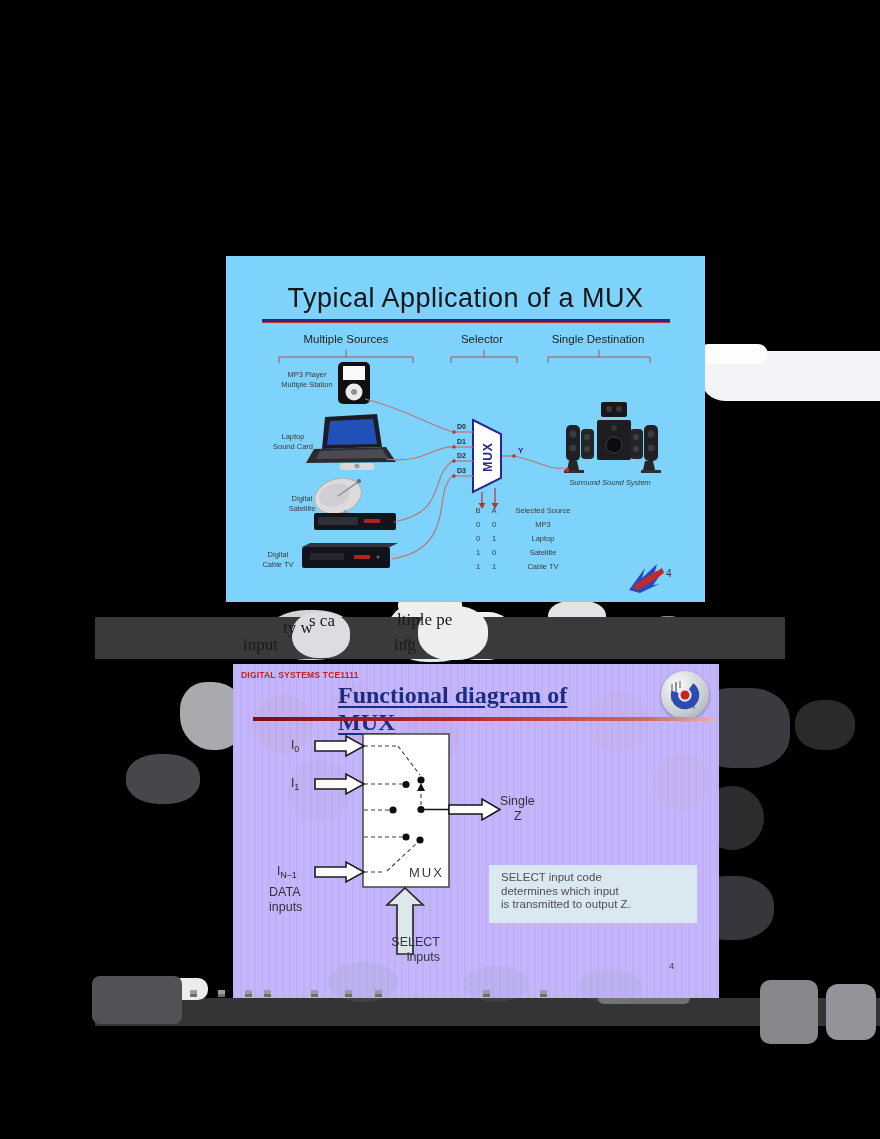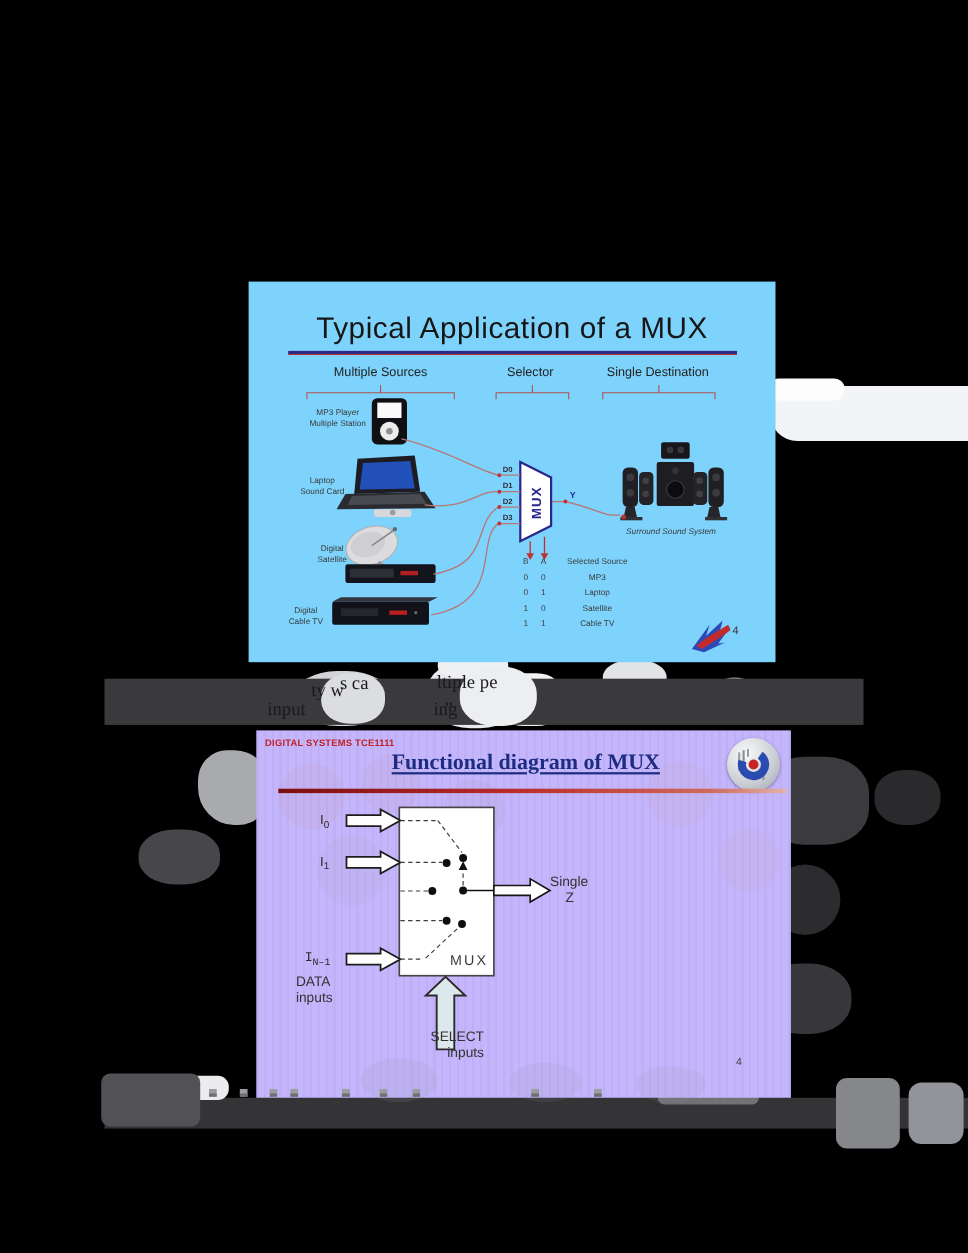--- a/index.html
+++ b/index.html
@@ -19,22 +19,22 @@
   .tb{width:16px;} .ta{width:16px;} .ts{width:82px;}
   #s1-page{font-size:10px;color:#333;}
   
   #midband{left:95px;top:617px;width:690px;height:42px;background:#3a3a3d;}
   .frag{position:absolute;font-family:"Liberation Serif",serif;font-size:17px;color:#1a1a1c;white-space:nowrap;}
   
   #slide2{left:202px;top:664px;width:486px;height:334px;background:#c4b5fd;margin-left:31px;}
   #s2-stripes{left:0;top:0;right:0;bottom:0;
     background:repeating-linear-gradient(90deg,rgba(80,80,95,0.05) 0 2px,rgba(0,0,0,0) 2px 7px);}
   #s2-course{left:8px;top:6px;font-size:8.5px;font-weight:bold;color:#c32222;letter-spacing:.2px;}
-  #s2-title{left:105px;top:18px;width:280px;text-align:center;
-    font-family:"Liberation Serif",serif;font-weight:bold;font-size:20px;color:#1c2c80;
+  #s2-title{left:105px;top:18px;width:280px;text-align:left;
+    font-family:"Liberation Serif",serif;font-weight:bold;font-size:24px;color:#1c2c80;
     text-decoration:underline;text-underline-offset:3px;}
   #s2-redline{left:20px;top:53px;width:462px;height:4px;
     background:linear-gradient(90deg,#7c0e0e,#b92a2a 45%,#cf6a5e 85%,#e3b3a9);}
   #s2-logo{left:428px;top:7px;width:48px;height:48px;border-radius:50%;
     background:radial-gradient(circle at 35% 30%,#fafafa,#c9cdd3 60%,#9aa0a8);
     box-shadow:0 1px 3px rgba(0,0,0,.4);}
   .io-label{position:absolute;font-size:12px;color:#2b2b2b;}
   .io-label sub{font-size:9px;}
   .s2-text{position:absolute;font-size:12.5px;color:#333;line-height:15px;}
   #s2-note{left:256px;top:201px;width:208px;height:58px;background:#d9e8f1;box-sizing:border-box;
@@ -310,39 +310,44 @@
     </g>
 
     <line x1="191.5" y1="145.5" x2="216" y2="145.5" stroke="#111" stroke-width="1.5"></line>
     <path d="M216,141 H249 V135 L267,145.5 L249,156 V150 H216 Z" fill="#fdfdfe" stroke="#141414" stroke-width="1.5"></path>
 
     <path d="M164,290 V241 H154 L172,224 L190,241 H180 V290 Z" fill="#dde8ed" stroke="#2a2a2a" stroke-width="1.7"></path>
   </svg>
 
   <span class="io-label" style="left:58px;top:74px;"><span>I</span><sub>0</sub></span>
   <span class="io-label" style="left:58px;top:112px;"><span>I</span><sub>1</sub></span>
-  <span class="io-label" style="left:44px;top:200px;font-family:Liberation Mono, monospace;"><span>I</span><sub>N–1</sub></span>
+  <span class="io-label" style="left:44px;top:200px;"><span>I</span><sub>N–1</sub></span>
 
   <div class="s2-text" style="left:36px;top:221px;width:62px;text-align:left;">
     <div>DATA</div>
     <div>inputs</div>
   </div>
 
   <div class="s2-text" style="left:267px;top:130px;">
     <div>Single</div>
     <div style="margin-left:14px;">Z</div>
   </div>
 
   <div class="s2-text" style="left:139px;top:271px;width:68px;text-align:right;">
     <div>SELECT</div>
     <div>inputs</div>
   </div>
 
   <span id="s2-mux" class="abs">MUX</span>
 
+  <div id="s2-note" class="abs">
+    <div>SELECT input code</div>
+    <div>determines which input</div>
+    <div>is transmitted to output Z.</div>
+  </div>
 
   <span id="s2-page" class="abs">4</span>
 </div>
 
 <div class="tick" style="left:190px;"></div>
 <div class="tick" style="left:218px;"></div>
 <div class="tick" style="left:245px;"></div>
 <div class="tick" style="left:264px;"></div>
 <div class="tick" style="left:311px;"></div>
 <div class="tick" style="left:345px;"></div>

